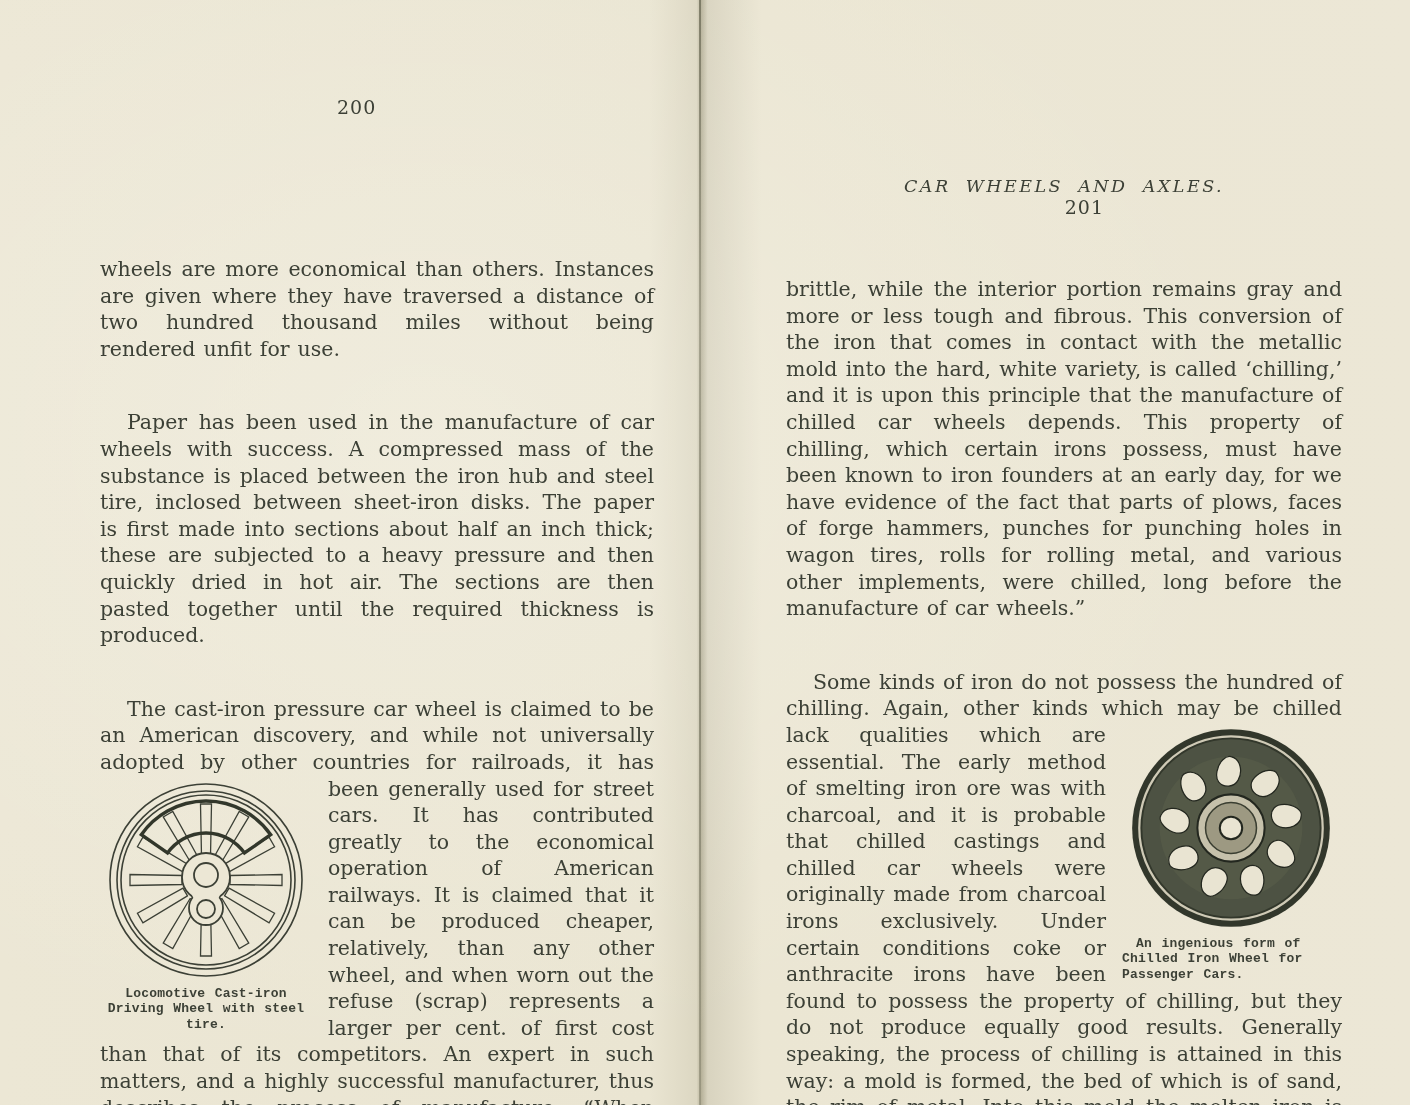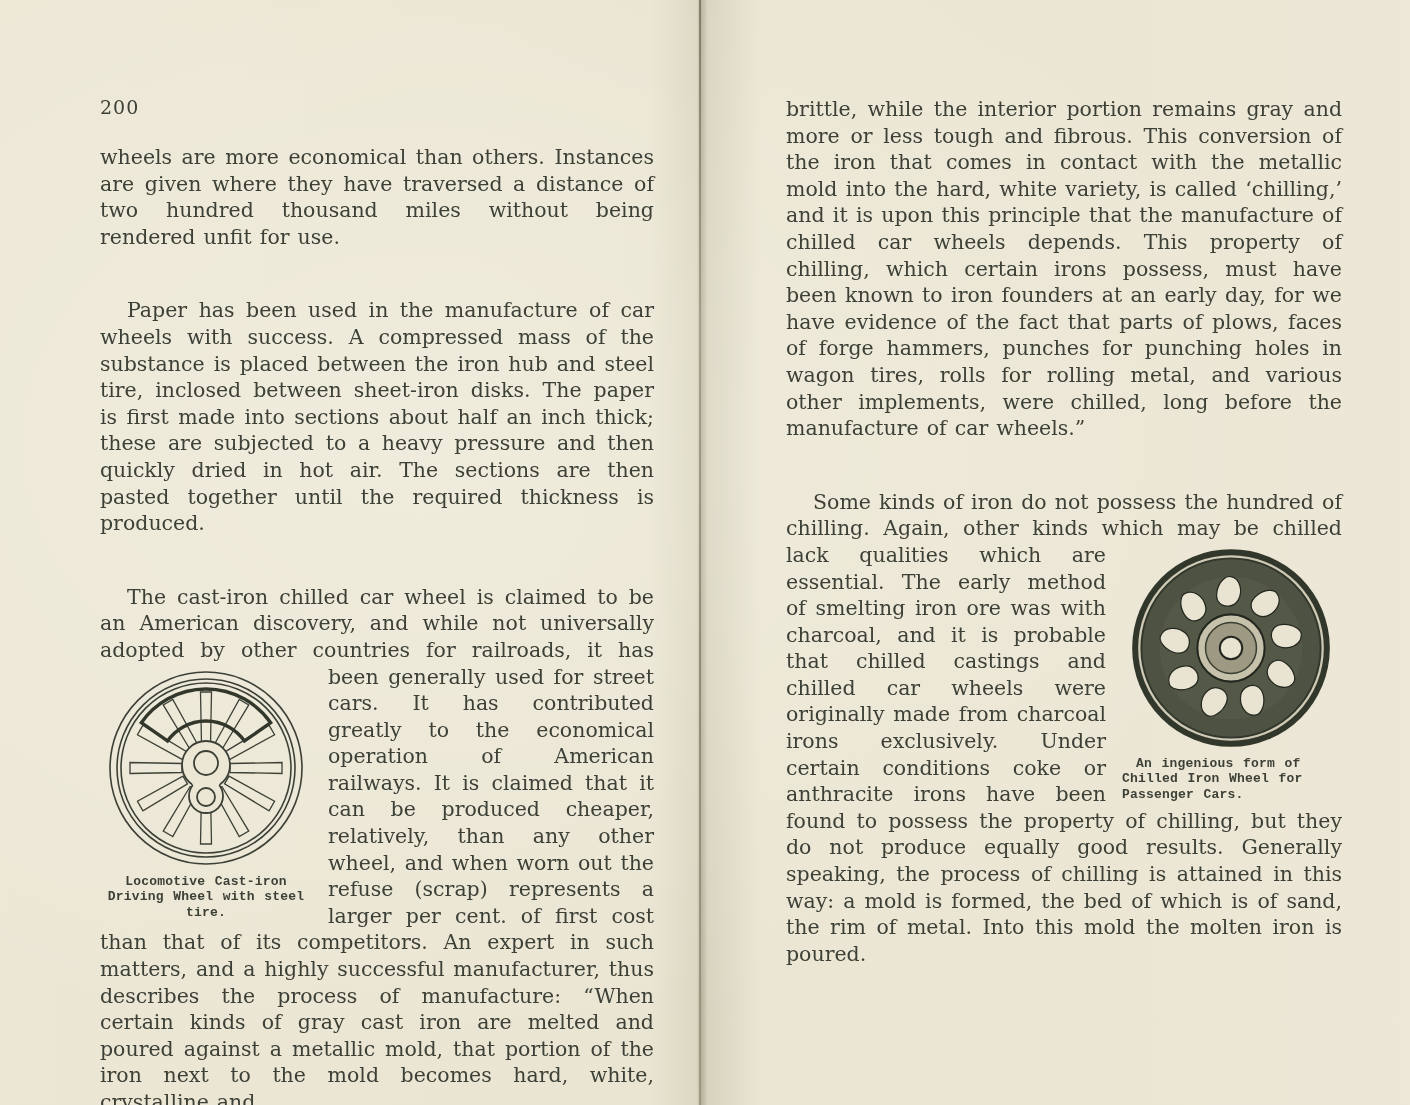--- a/index.html
+++ b/index.html
@@ -20,22 +20,22 @@
   .gutter-line {
     position: absolute; left: 699px; top: 0; width: 2px; height: 1105px;
     background: linear-gradient(to bottom, rgba(70,70,50,0.55), rgba(70,70,50,0.30) 30%, rgba(70,70,50,0.45) 60%, rgba(70,70,50,0.30));
   }
   .page {
     position: absolute; top: 96px;
   }
   .page-left  { left: 100px; width: 554px; }
   .page-right { left: 786px; width: 556px; }
   .running-head-row {
-    display: flex; align-items: flex-start;
-    margin-bottom: 26px;
+    display: flex; align-items: center;
+    flex-direction: column;
   }
   .page-number {
     font-size: 19px; letter-spacing: 1px;
     width: 80px; flex: 0 0 80px;
   }
   .page-right .page-number { text-align: right; }
   .running-head {
     flex: 1 1 auto; text-align: center;
     font-style: italic; font-size: 17.5px;
     letter-spacing: 2.5px; word-spacing: 7px;
@@ -75,21 +75,21 @@
   <div class="page page-left">
     <div class="running-head-row">
       <span class="page-number">200</span>
       <span class="head-spacer"></span>
     </div>
 
     <div class="body-text">
       <div class="para">wheels are more economical than others.  Instances are given where they have traversed a distance of two hundred thousand miles without being rendered unfit for use.</div>
       <div class="para indent">Paper has been used in the manufacture of car wheels with success.  A compressed mass of the substance is placed between the iron hub and steel tire, inclosed between sheet-iron disks. The paper is first made into sections about half an inch thick; these are subjected to a heavy pressure and then quickly dried in hot air.  The sections are then pasted together until the required thickness is produced.</div>
       <div class="para indent">
-        <span>The cast-iron chilled car wheel is claimed to be an American discovery, and while not universally adopted by other countries for railroads,</span>
+        <span>The cast-iron pressure car wheel is claimed to be an American discovery, and while not universally adopted by other countries for railroads,</span>
         <span class="fig fig-left">
           <svg viewBox="0 0 200 200" width="200" height="200" xmlns="http://www.w3.org/2000/svg">
             <g fill="none" stroke="#3c4036" stroke-width="1.6">
               <circle cx="100" cy="100" r="96"></circle>
               <circle cx="100" cy="100" r="89"></circle>
               <circle cx="100" cy="100" r="85"></circle>
             </g>
             <defs>
               <path id="spk" d="M95.5,76 L94.5,24 L105.5,24 L104.5,76 Z"></path>
             </defs>
@@ -117,20 +117,25 @@
             </g>
           </svg>
           <span class="fig-caption">Locomotive Cast-iron Driving Wheel with steel tire.</span>
         </span>
         <span>it has been generally used for street cars.  It has contributed greatly to the economical operation of American railways.  It is claimed that it can be produced cheaper, relatively, than any other wheel, and when worn out the refuse (scrap) represents a larger per cent. of first cost than that of its competitors.  An expert in such matters, and a highly successful manufacturer, thus describes the process of manufacture:  “When certain kinds of gray cast iron are melted and poured against a metallic mold, that portion of the iron next to the mold becomes hard, white, crystalline and</span>
       </div>
     </div>
   </div>
 
   <div class="page page-right">
+    <div class="running-head-row">
+      <span class="head-spacer"></span>
+      <span class="running-head">CAR WHEELS AND AXLES.</span>
+      <span class="page-number">201</span>
+    </div>
 
     <div class="body-text">
       <div class="para">brittle, while the interior portion remains gray and more or less tough and fibrous.  This conversion of the iron that comes in contact with the metallic mold into the hard, white variety, is called ‘chilling,’ and it is upon this principle that the manufacture of chilled car wheels depends. This property of chilling, which certain irons possess, must have been known to iron founders at an early day, for we have evidence of the fact that parts of plows, faces of forge hammers, punches for punching holes in wagon tires, rolls for rolling metal, and various other implements, were chilled, long before the manufacture of car wheels.”</div>
       <div class="para indent">
         <span>Some kinds of iron do not possess the hundred of chilling.  Again, other kinds which may be chilled lack qualities which</span>
         <span class="fig fig-right">
           <svg viewBox="0 0 210 200" width="214" height="204" xmlns="http://www.w3.org/2000/svg">
             <circle cx="105" cy="100" r="97" fill="#32372b"></circle>
             <circle cx="105" cy="100" r="90" fill="none" stroke="#cfcab6" stroke-width="2.2"></circle>
             <circle cx="105" cy="100" r="87" fill="#4d5243"></circle>

